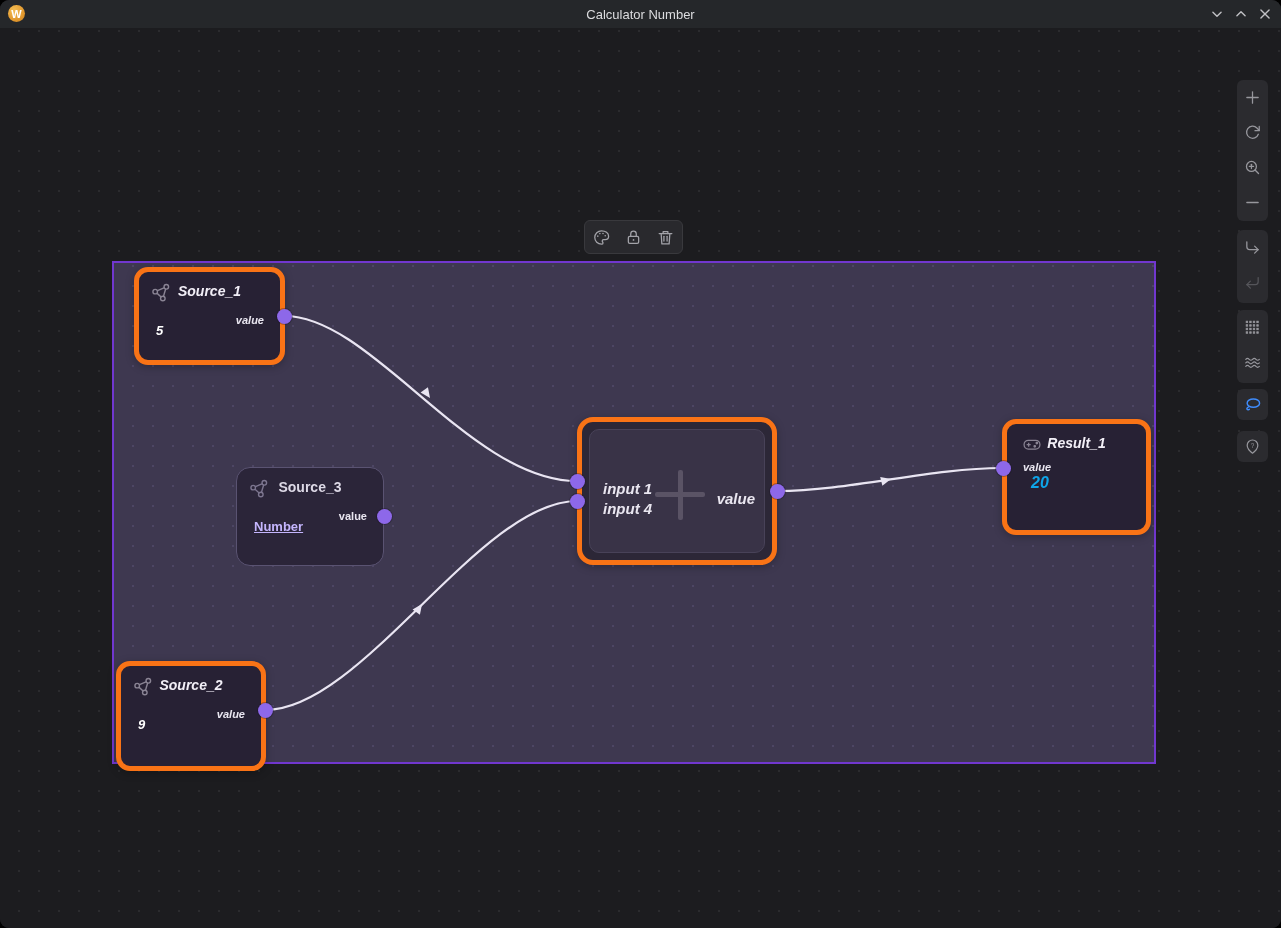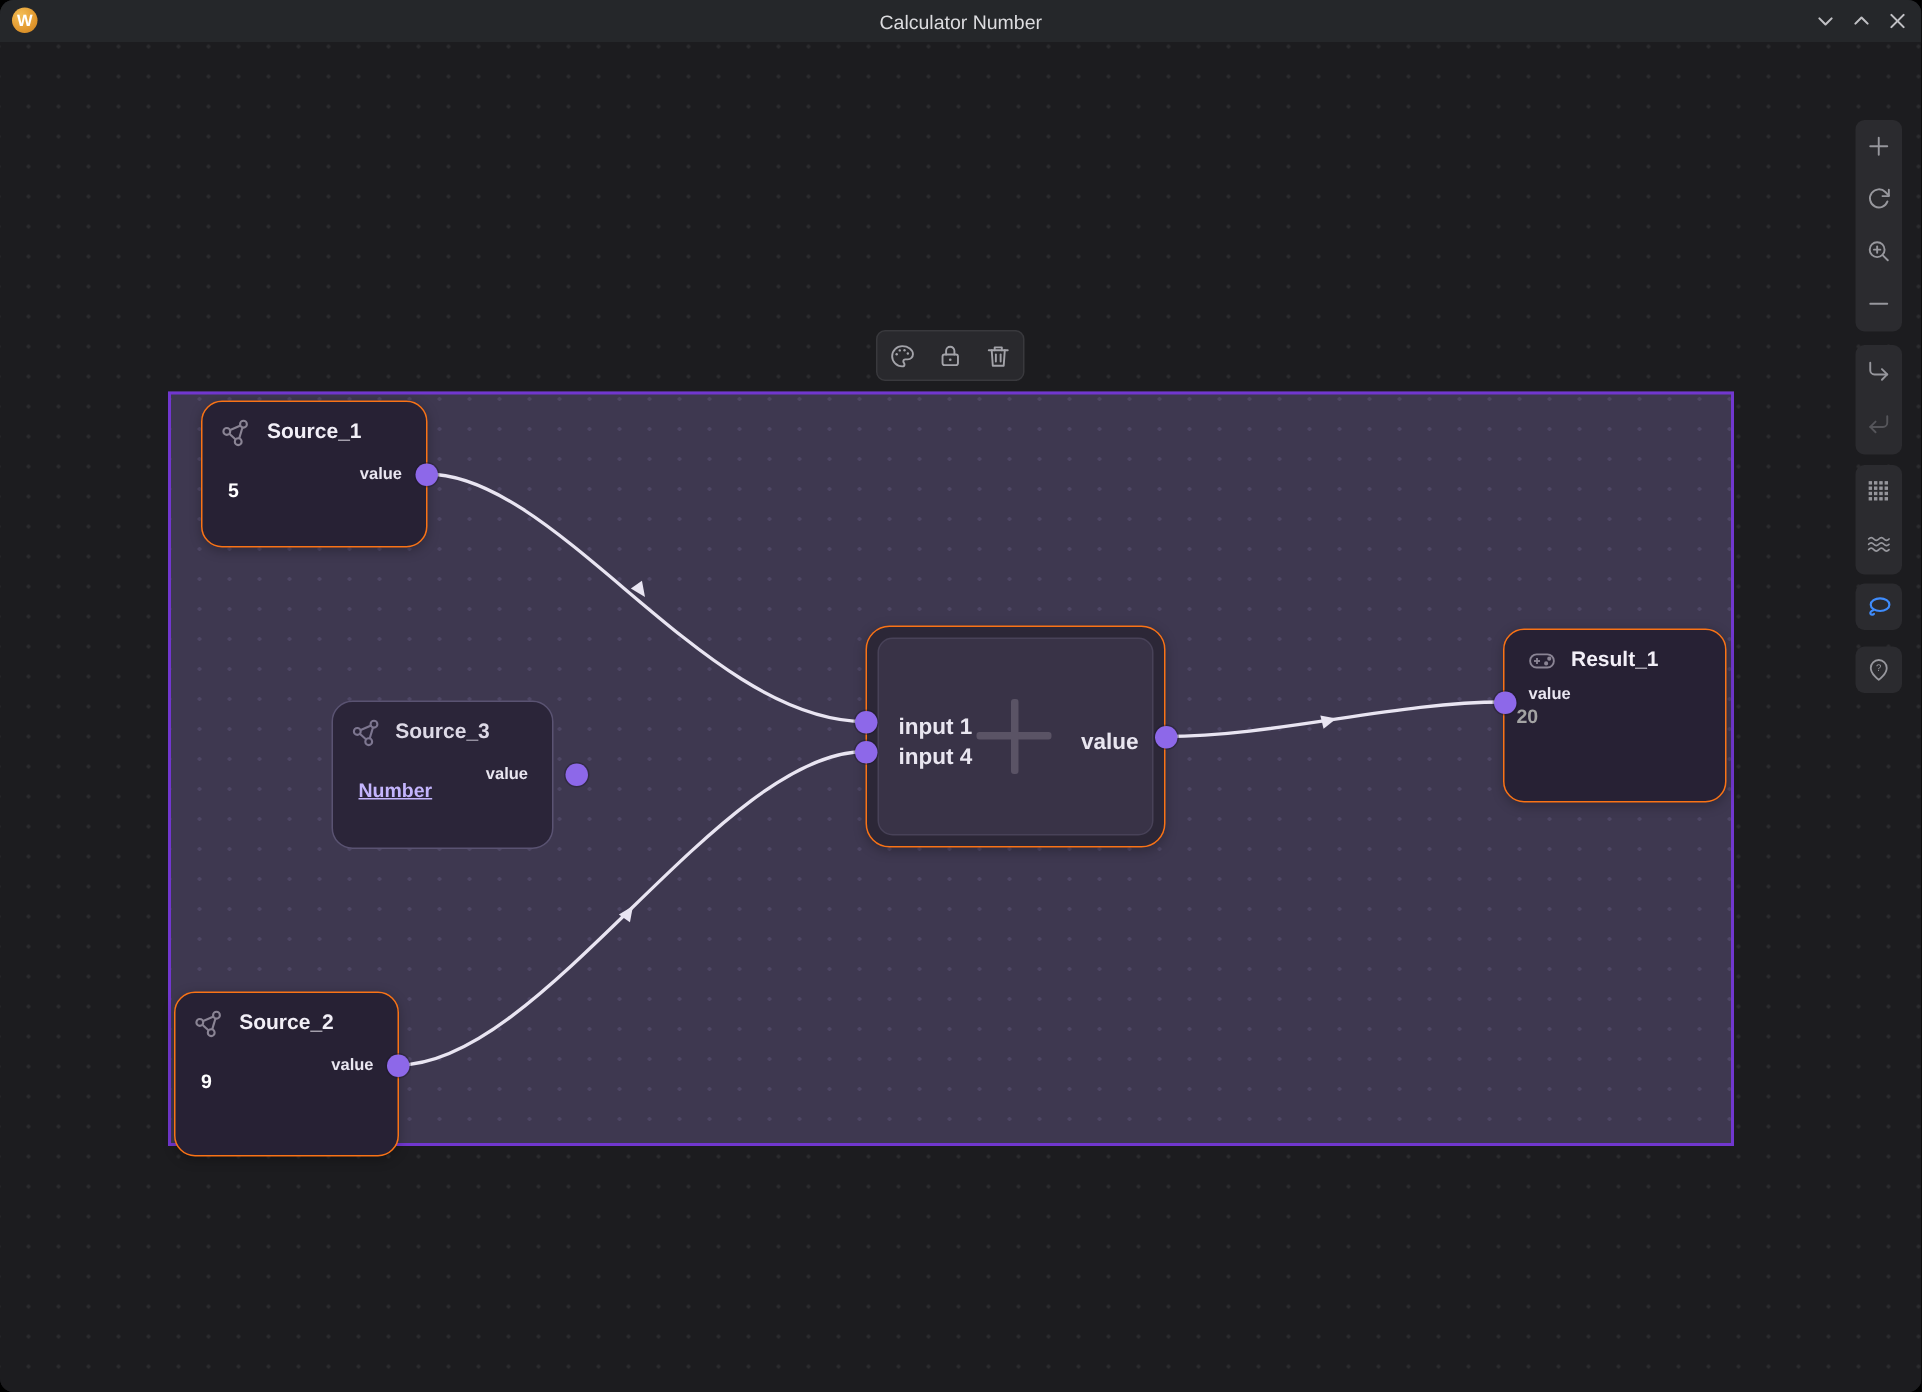--- a/index.html
+++ b/index.html
@@ -38,38 +38,38 @@
     background-image:radial-gradient(#4d4664 1.2px, transparent 1.4px);
     background-size:20px 20px;background-position:9px 13px;
     border:2px solid #7137cf;box-sizing:border-box;
   }
   
   .edges{position:absolute;left:0;top:0;pointer-events:none;}
   .edge{stroke:#e9e5f2;stroke-width:2.2;fill:none;}
   .edge-arrow{fill:#e9e5f2;}
   
   .node{position:absolute;box-sizing:border-box;border-radius:14px;background:#272134;}
-  .node.selected{border:1px solid #f97316;box-shadow:0 2px 8px rgba(0,0,0,.25);}
+  .node.selected{border:5px solid #f97316;box-shadow:0 2px 8px rgba(0,0,0,.25);font-style:italic;}
   .node.unselected{border:1.5px solid #5a5372;background:#2b2539;}
   .node-title{position:absolute;left:0;right:0;top:11px;text-align:center;
     color:#f2eff7;font-size:14px;font-weight:700;}
   .node-icon{position:absolute;left:12px;top:10px;}
   .port-label{position:absolute;color:#e9e6f0;font-size:11px;font-weight:600;}
   .port-label.out{right:16px;top:42px;}
   .node-value{position:absolute;left:17px;top:51px;color:#ffffff;font-size:13px;font-weight:700;}
   .node-value.placeholder{color:#c4b5fd;text-decoration:underline;}
   
   .add-node{border-radius:16px;background:#2c2737;}
   .inner-panel{position:absolute;left:7px;top:7px;right:7px;bottom:7px;
     background:#393347;border:1px solid #484258;border-radius:10px;}
   .plus-bar{position:absolute;background:#5a5365;border-radius:2px;}
   .add-label{position:absolute;color:#e9e6f0;font-size:15px;font-weight:600;}
   
   .result-port-label{position:absolute;left:16px;top:37px;color:#e9e6f0;font-size:11px;font-weight:600;}
-  .result-value{position:absolute;left:8px;top:50px;color:#a3a3a3;font-size:13px;font-weight:700;}
+  .result-value{position:absolute;left:24px;top:50px;color:#0ea5e9;font-size:16px;font-weight:700;}
   
   .port{position:absolute;width:15px;height:15px;border-radius:50%;background:#8d68e9;
     box-shadow:0 0 0 1px rgba(25,20,40,.35);}
   
   .node-toolbar{
     position:absolute;left:584px;top:220px;width:99px;height:34px;
     background:#29292d;border:1px solid #39393d;border-radius:6px;
     display:flex;align-items:center;justify-content:space-around;box-sizing:border-box;
   }
   .tool-btn{background:none;border:none;padding:0;width:26px;height:26px;
@@ -139,21 +139,21 @@
         <line x1="13.5" y1="18.8" x2="17.5" y2="5.5"></line>
       <circle cx="17.5" cy="5.5" r="2.6" fill="#272134"></circle>
         <circle cx="4.8" cy="11" r="2.6" fill="#272134"></circle>
         <circle cx="13.5" cy="18.8" r="2.6" fill="#272134"></circle>
     </svg>
     <div class="node-title">Source_1</div>
     <div class="port-label out">value</div>
     <div class="node-value">5</div>
   </div>
 
-  <div class="node unselected" style="left:221px;top:467px;width:148px;height:99px;">
+  <div class="node unselected" style="left:236px;top:467px;width:148px;height:99px;">
     <svg class="node-icon" width="21" height="21" viewBox="0 0 24 24" fill="none" stroke="#7d7690" stroke-width="1.6">
       <line x1="17.5" y1="5.5" x2="4.8" y2="11"></line>
         <line x1="4.8" y1="11" x2="13.5" y2="18.8"></line>
         <line x1="13.5" y1="18.8" x2="17.5" y2="5.5"></line>
       <circle cx="17.5" cy="5.5" r="2.6" fill="#2b2539"></circle>
         <circle cx="4.8" cy="11" r="2.6" fill="#2b2539"></circle>
         <circle cx="13.5" cy="18.8" r="2.6" fill="#2b2539"></circle>
     </svg>
     <div class="node-title" style="color:#ddd9e6;">Source_3</div>
     <div class="port-label out">value</div>

